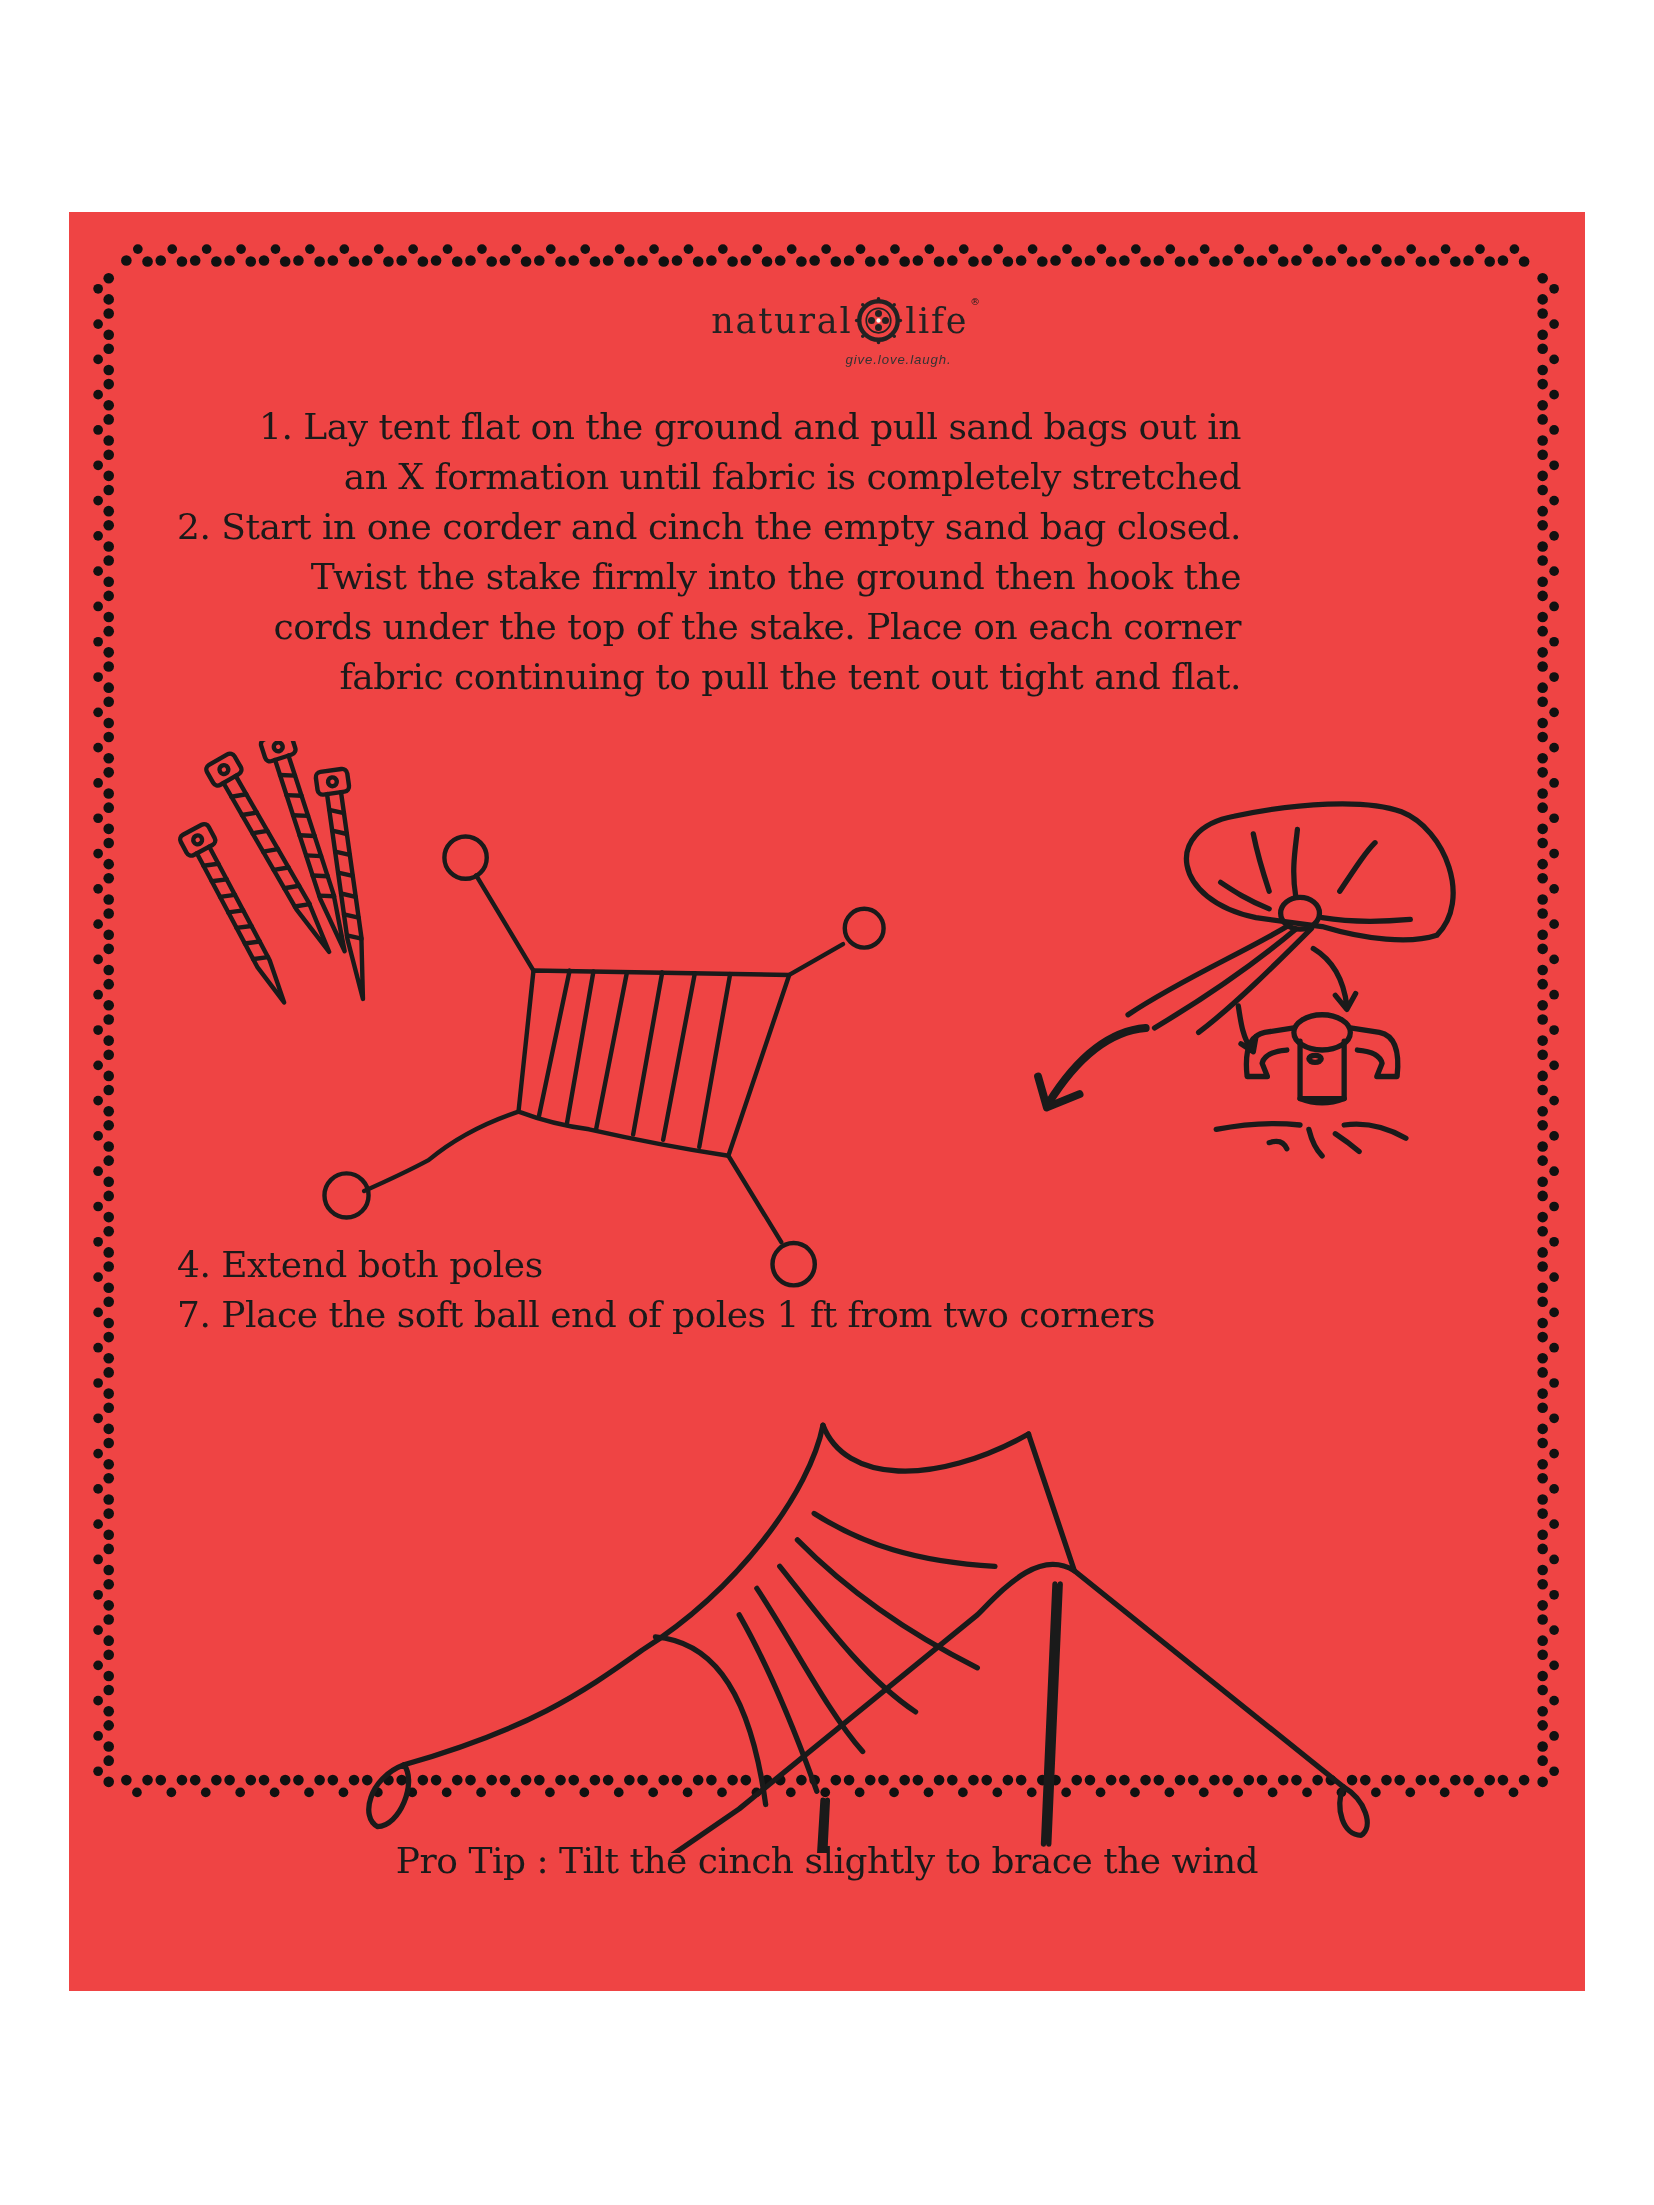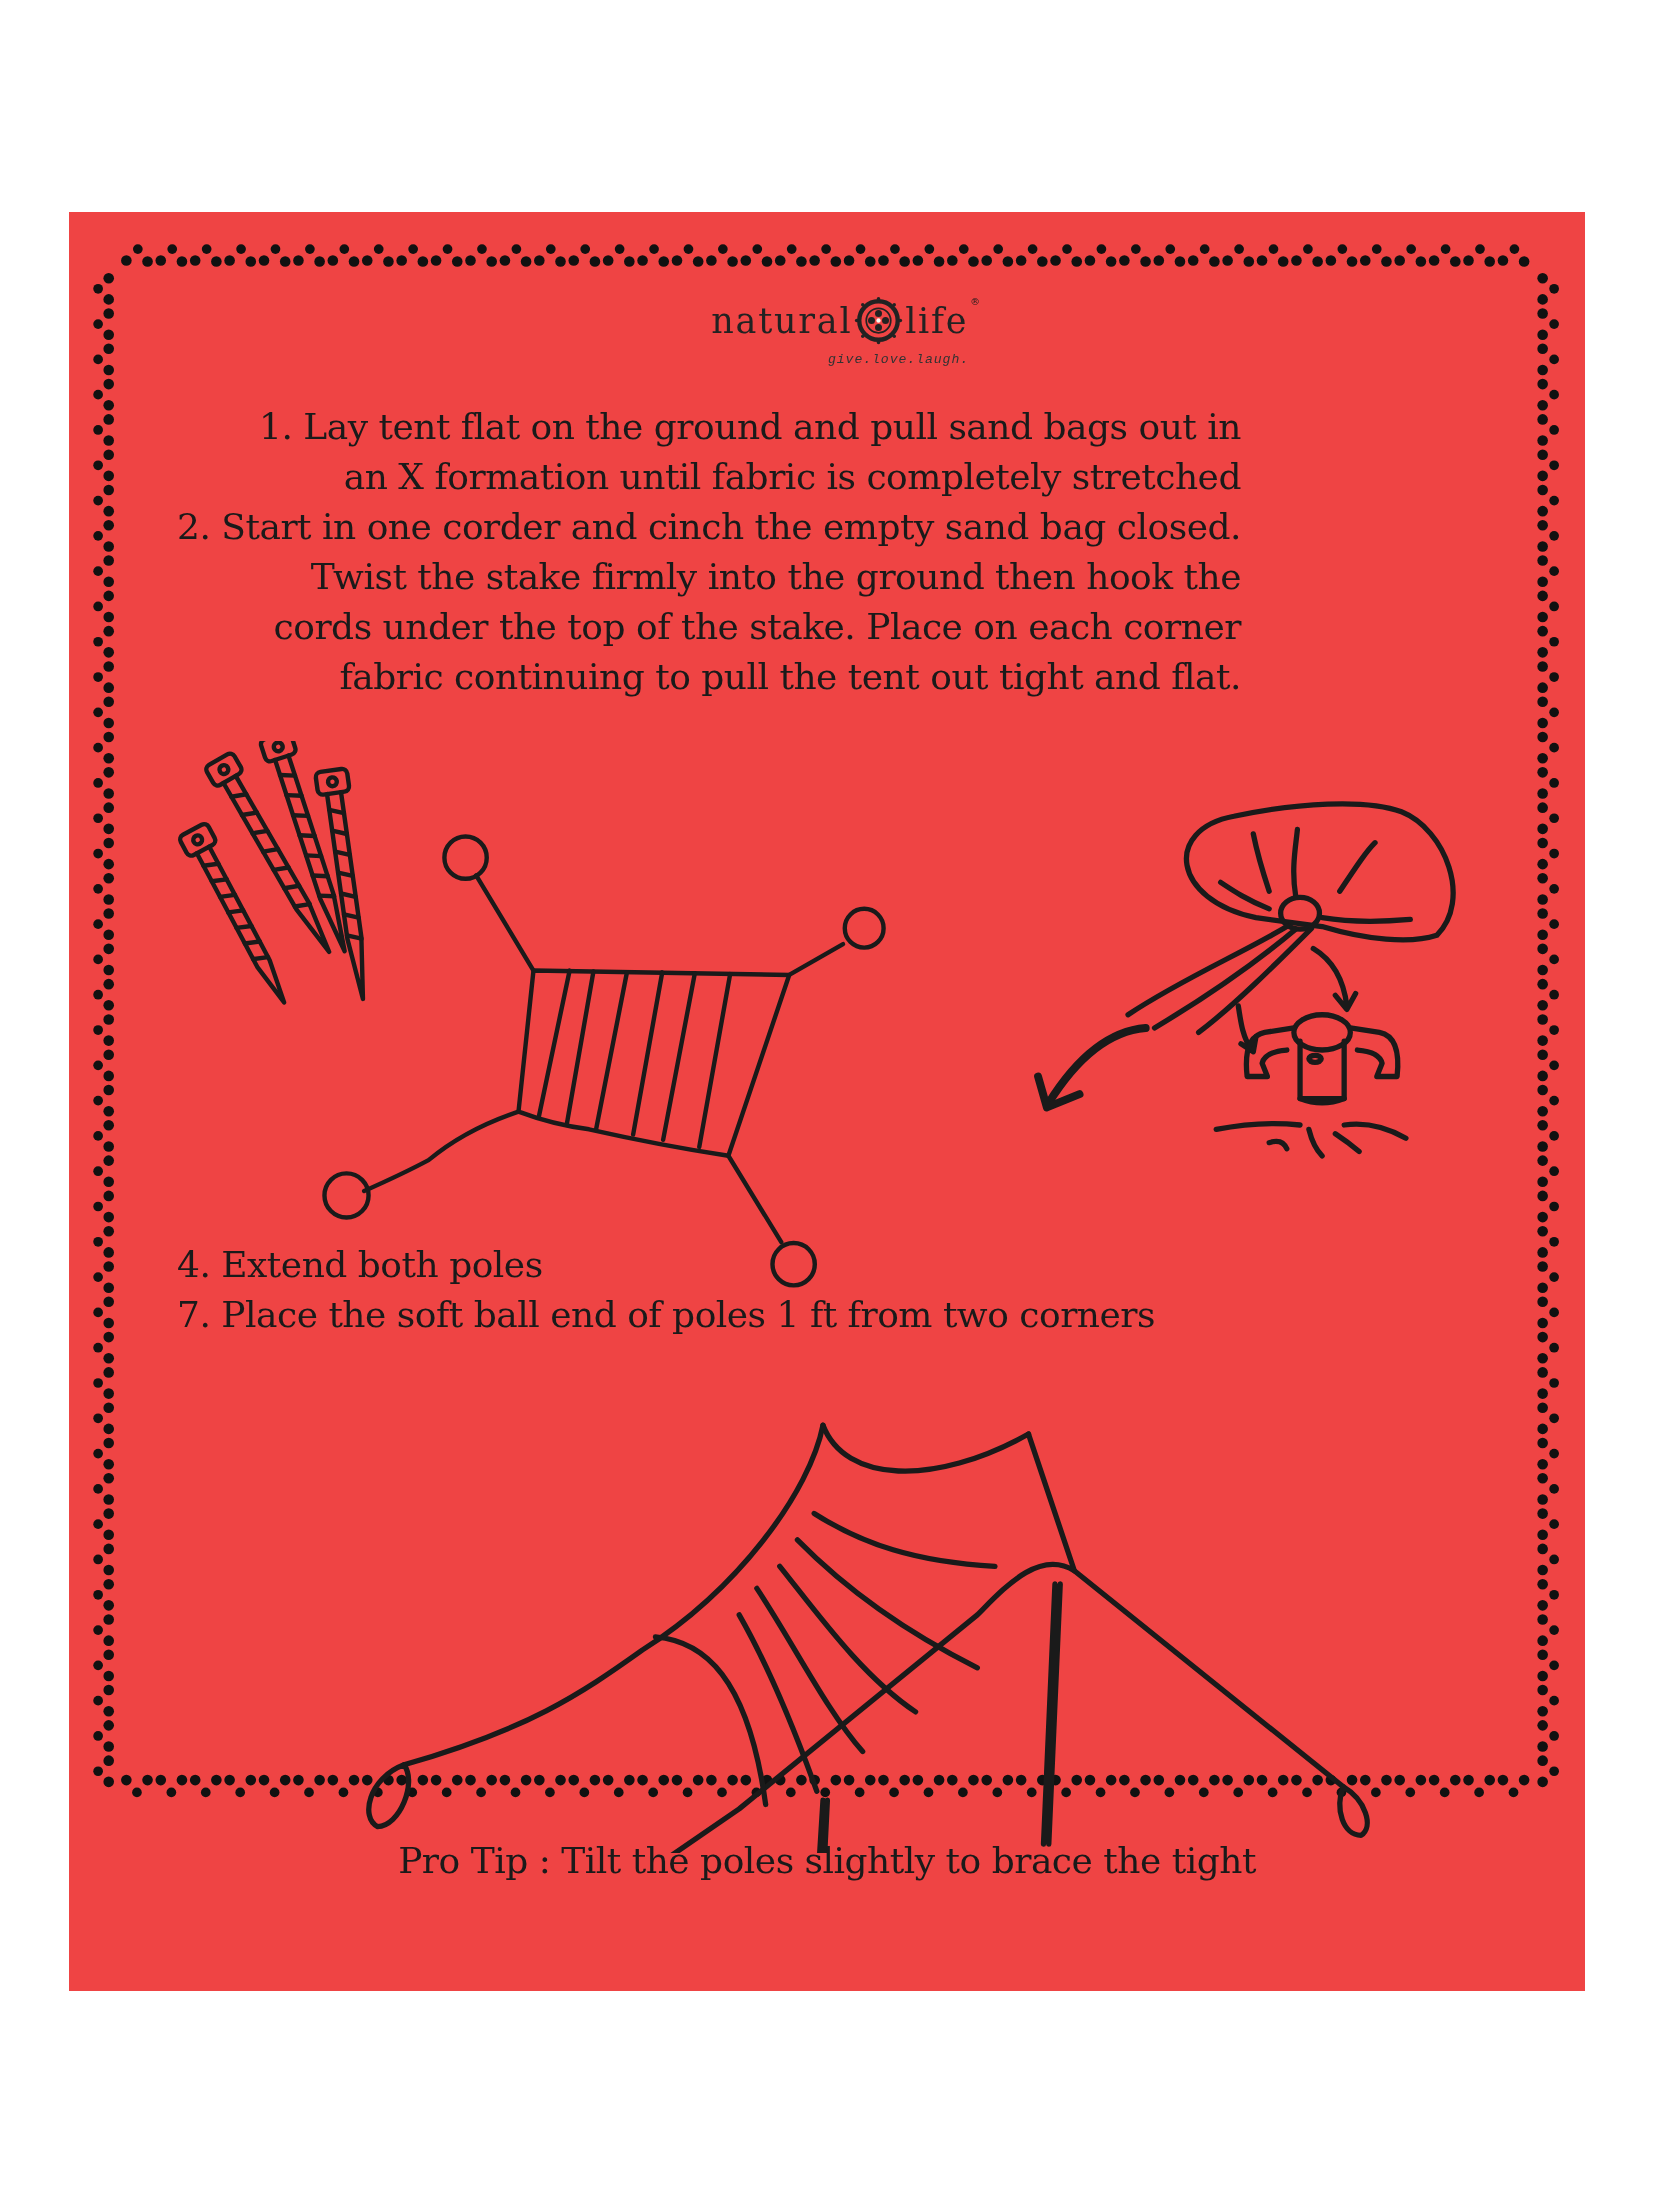--- a/index.html
+++ b/index.html
@@ -16,21 +16,21 @@
       position: absolute; left: 591px; top: 84px; width: 371px; height: 79px; text-align: center;
     }
     .logo-word {
       font-family: "DejaVu Serif", serif; font-size: 35px; letter-spacing: 1.8px; color: #222;
       display: inline-block; vertical-align: middle;
     }
     .logo-flower { display: inline-block; vertical-align: middle; width: 49px; height: 49px; margin: 0 1.8px; }
     .logo-reg { font-size: 9.7px; vertical-align: top; margin-left: 1.8px; }
     .logo-tag {
       position: absolute; left: 0; right: 0; top: 56px; text-align: center;
-      font-family: Liberation Mono, monospace; font-style: italic; font-size: 13.2px; color: #333; letter-spacing: 0.9px;
+      font-family: Liberation Sans, sans-serif; font-style: italic; font-size: 13.2px; color: #333; letter-spacing: 0.9px;
       padding-left: 106px;
     }
     .text-block {
       position: absolute; left: 108px; font-size: 36px; line-height: 50px; white-space: nowrap;
       font-family: "DejaVu Serif", serif; letter-spacing: -0.5px; color: #1a1a1a;
     }
     .text-block div { height: 50px; }
     .block1 { top: 190px; text-align: right; }
     .block2 { top: 1028px; }
     .protip {
@@ -680,15 +680,15 @@
 
       <path d="M655 440 L650 520 M660 440 L656 520"></path>
       <path d="M918 195 L905 490 M924 195 L911 490"></path>
 
       <path d="M180 400 C140 415 130 460 150 470 C175 470 195 420 180 400"></path>
       <path d="M480 505 C445 510 440 545 455 550 C475 550 490 520 480 505"></path>
       <path d="M1245 425 C1270 440 1280 470 1265 480 C1245 480 1235 450 1245 425"></path>
     </g>
   </svg>
 
-  <div class="protip">Pro Tip : Tilt the poles slightly to brace the tight</div>
+  <div class="protip">Pro Tip : Tilt the cinch slightly to brace the wind</div>
 </div>
 
 
 </body></html>

